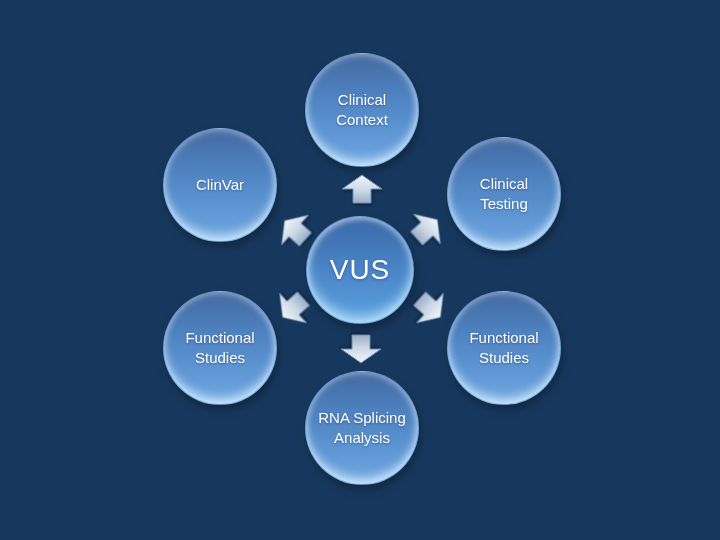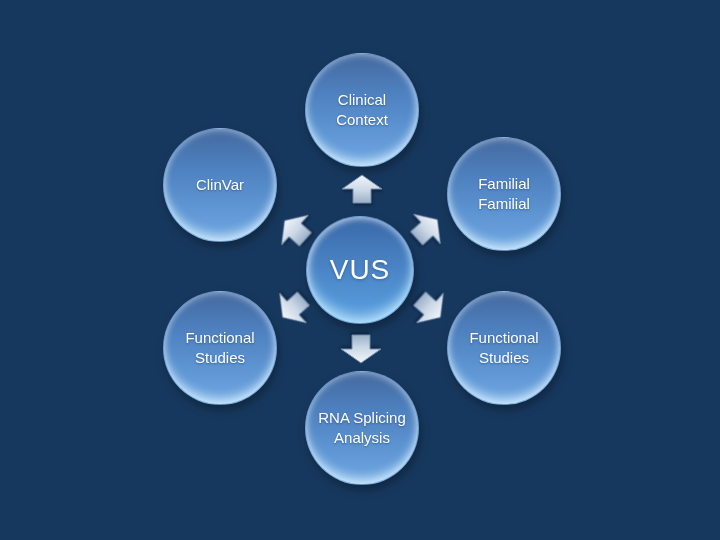--- a/index.html
+++ b/index.html
@@ -98,21 +98,21 @@
   </defs>
 </svg>
 
 <div class="slide">
 
   <div class="node node-top">
     <div class="node-label">Clinical Context</div>
   </div>
 
   <div class="node node-upper-right">
-    <div class="node-label">Familial Familial</div>
+    <div class="node-label">Clinical Testing</div>
   </div>
 
   <div class="node node-lower-right">
     <div class="node-label">Functional Studies</div>
   </div>
 
   <div class="node node-bottom">
     <div class="node-label">RNA Splicing Analysis</div>
   </div>
 

